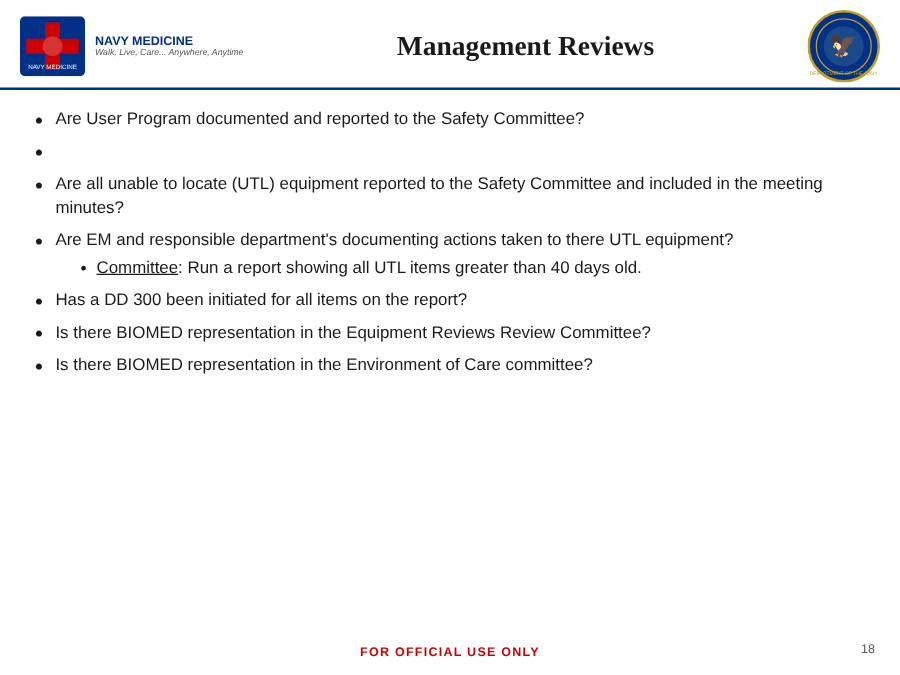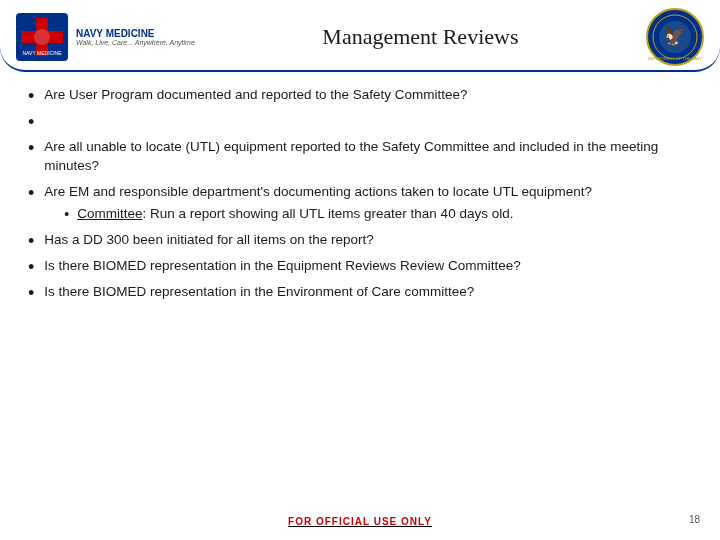--- a/index.html
+++ b/index.html
@@ -17,38 +17,37 @@
       position: relative;
       background: #fff;
     }
     
     .header {
       display: flex;
       align-items: center;
       justify-content: space-between;
       padding: 8px 16px 4px 16px;
       border-bottom: 2px solid #003087;
-      border-radius: 25px;
     }
     .header-logo {
       display: flex;
       align-items: center;
       gap: 8px;
     }
     .logo-emblem {
       width: 52px;
       height: 48px;
     }
     .header-title {
       text-align: center;
       flex: 1;
     }
     .header-title h1 {
       font-size: 22px;
-      font-weight: normal;
+      font-weight: bold;
       color: #1a1a1a;
       font-family: 'Times New Roman', serif;
     }
     .navy-seal {
       width: 58px;
       height: 58px;
     }
     
     .content {
       padding: 14px 28px 10px 28px;
@@ -91,21 +90,20 @@
     }
     .underline {
       text-decoration: underline;
     }
     
     .footer {
       position: absolute;
       bottom: 12px;
       width: 100%;
       text-align: center;
-      text-decoration: underline;
     }
     .footer-text {
       font-size: 10px;
       color: #cc0000;
       letter-spacing: 1px;
       font-weight: bold;
     }
     .page-number {
       position: absolute;
       bottom: 15px;
@@ -163,21 +161,21 @@
       </li>
 
       <li>
         <span class="bullet-dot">•</span>
         <span>Are all unable to locate (UTL) equipment reported to the Safety Committee and included in the meeting minutes?</span>
       </li>
 
       <li>
         <span class="bullet-dot">•</span>
         <span>
-          <span>Are EM and responsible department's documenting actions taken to locate UTL equipment?</span>
+          <span>Are EM and responsible department's documenting actions taken to there UTL equipment?</span>
           <ul class="sub-bullet">
             <li>
               <span class="sub-bullet-dot">•</span>
               <span>
                 <span class="underline">Committee</span><span>: Run a report showing all UTL items greater than 40 days old.</span>
               </span>
             </li>
           </ul>
         </span>
       </li>

